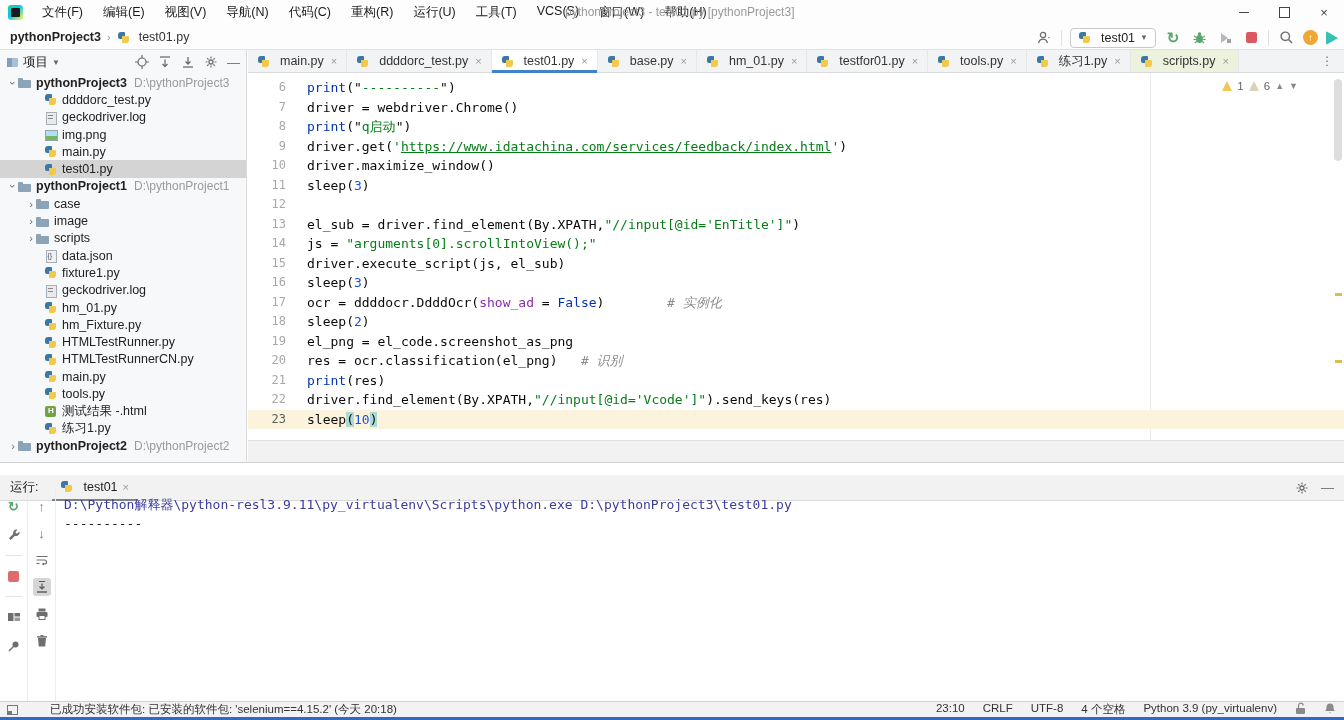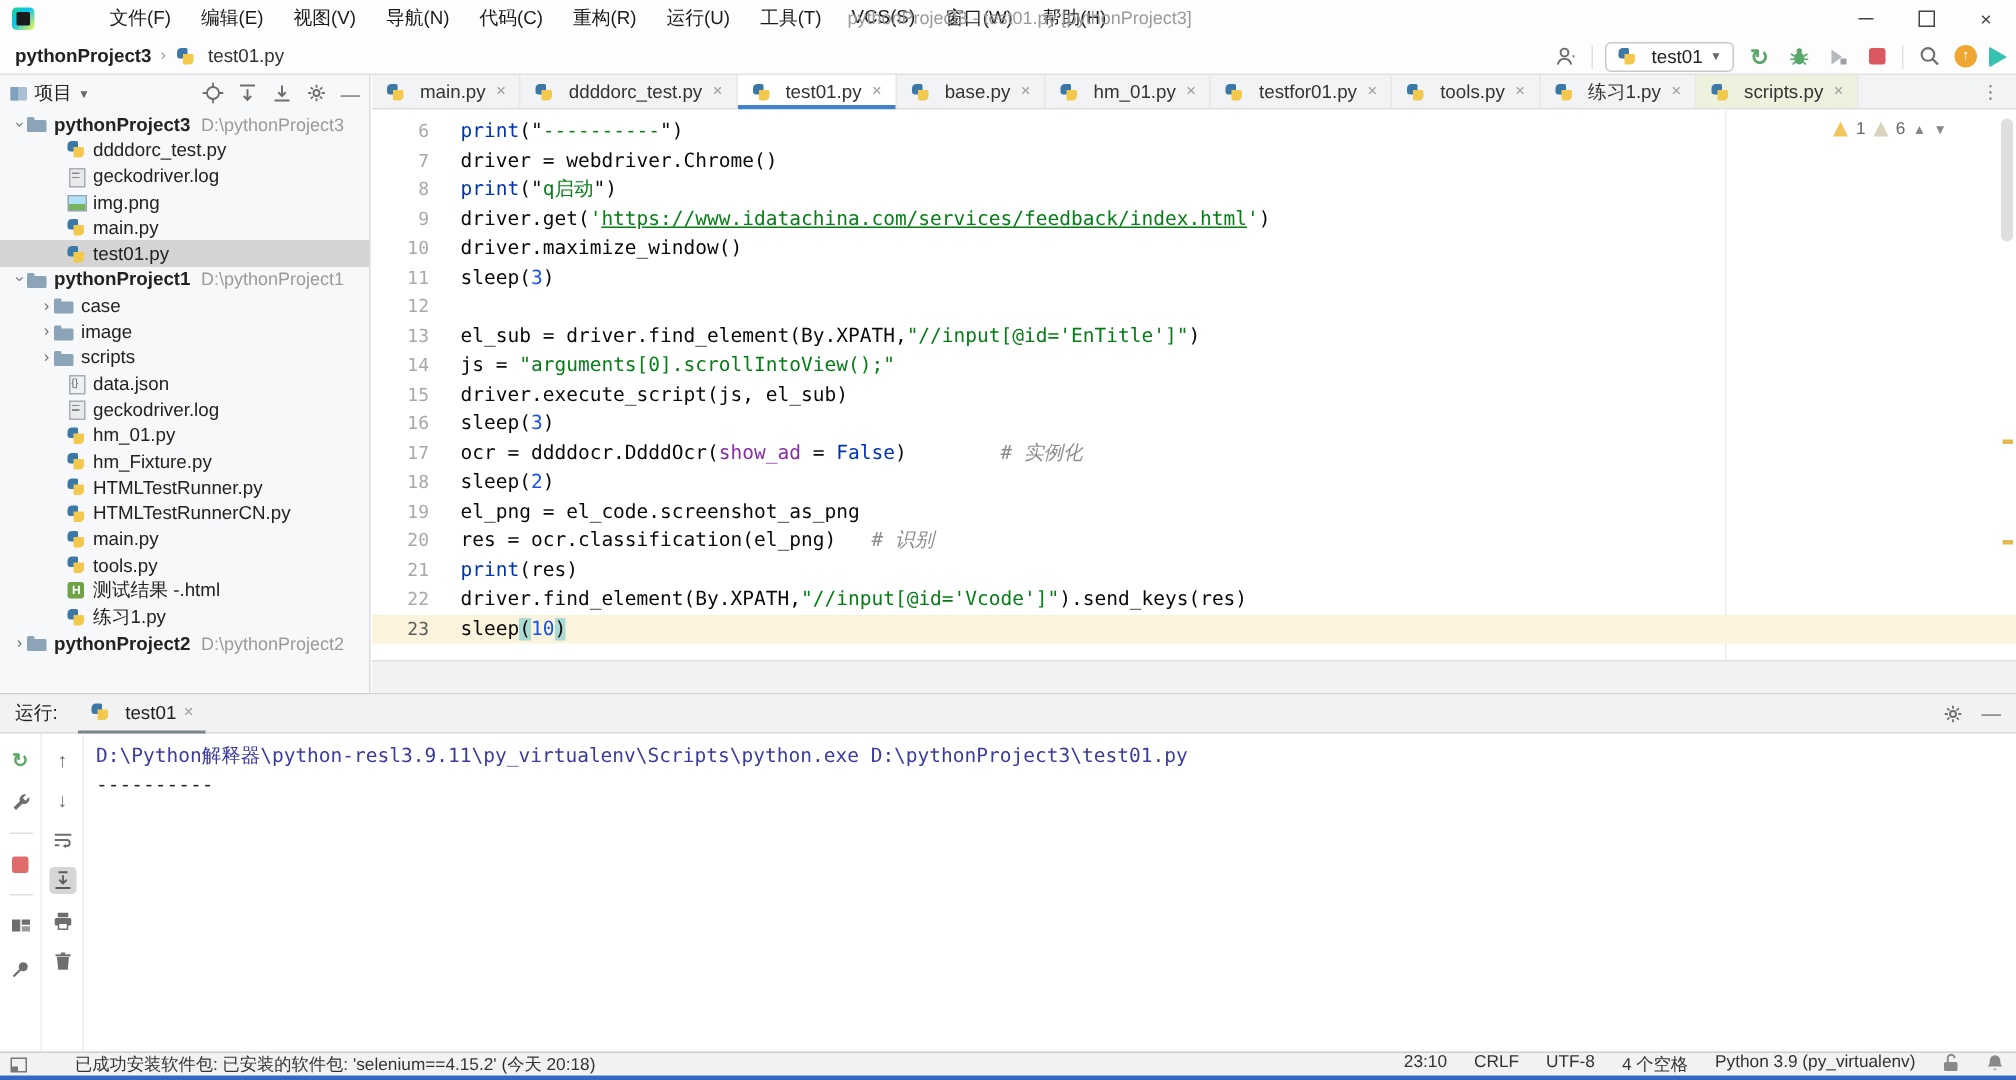--- a/index.html
+++ b/index.html
@@ -1,20 +1,20 @@
 <!DOCTYPE html>
 <html><head>
 <meta charset="utf-8">
 <style>
   * { margin:0; padding:0; box-sizing:border-box; }
   html,body { width:1344px; height:720px; overflow:hidden; font-family:"Liberation Sans",sans-serif; }
   .root { position:absolute; top:0; left:0; width:1344px; height:720px; background:#fff; }
 
   
-  .titlebar { position:absolute; top:0; left:0; width:1344px; height:25px; background:#fdfdfd; display:flex; align-items:center;gap:31px; }
+  .titlebar { position:absolute; top:0; left:0; width:1344px; height:25px; background:#fdfdfd; display:flex; align-items:center; }
   .applogo { width:15px; height:15px; margin:0 10px 0 8px; border-radius:3px;
              background:linear-gradient(135deg,#21d789 0%,#07c3f2 40%,#fcf84a 100%); position:relative; }
   .applogo::after{content:"";position:absolute;inset:3px;background:#1b1b1b;border-radius:1px;}
   .menubar { display:flex; gap:2px; }
   .menu-item { font-size:12.5px; color:#1a1a1a; padding:3px 9px; cursor:default; }
   .win-title { position:absolute; left:565px; top:5px; font-size:12px; color:#9a9a9a; }
   .winbtns { position:absolute; right:0; top:0; display:flex; height:25px; }
   .winbtn { width:40px; height:25px; display:flex; align-items:center; justify-content:center; color:#444; }
   .wb-min::after{content:"";width:10px;height:1px;background:#444;}
   .wb-max::after{content:"";width:9px;height:9px;border:1px solid #444;}
@@ -97,21 +97,21 @@
   .tri.dim { border-bottom-color:#d9d3bd; }
   .insp-chev { color:#888; font-size:9px; }
 
   .ed-scroll { position:absolute; right:2px; top:6px; width:8px; height:82px; background:rgba(0,0,0,.13); border-radius:4px; }
   .stripe-mark { position:absolute; right:2px; width:7px; height:3px; background:#e3b84c; }
 
   .ed-bottom { position:absolute; left:0; top:390px; width:1096px; height:22px; background:#f2f2f2; border-top:1px solid #e0e0e0; }
 
   
   .runpanel { position:absolute; top:462px; left:0; width:1344px; height:239px; background:#fff; border-top:1px solid #d0d0d0; }
-  .rp-header { height:26px; background:#f2f2f2; border-bottom:1px solid #dadada; display:flex; align-items:center; position:relative; }
+  .rp-header { height:26px; background:#f2f2f2; border-bottom:1px solid #dadada; display:flex; align-items:center; position:relative;margin-top:12px; }
   .rp-label { font-size:12.5px; color:#222; margin:0 14px 0 10px; }
   .rp-tab { display:flex; align-items:center; gap:5px; font-size:12.5px; color:#222; height:26px; padding:0 8px; border-bottom:2px solid #7a838a; }
   .rp-tab .x { color:#9a9a9a; font-size:11px; }
   .rp-hicons { position:absolute; right:10px; display:flex; gap:12px; color:#6e6e6e; align-items:center; }
   .rp-body { position:absolute; top:26px; bottom:0; left:0; right:0; }
   .rp-col1 { position:absolute; left:0; top:0; bottom:0; width:28px; border-right:1px solid #ececec; display:flex; flex-direction:column; align-items:center; padding-top:8px; gap:11px; }
   .rp-col2 { position:absolute; left:28px; top:0; bottom:0; width:28px; border-right:1px solid #ececec; display:flex; flex-direction:column; align-items:center; padding-top:8px; gap:9px; }
   .rp-ic { width:18px; height:18px; display:flex; align-items:center; justify-content:center; color:#6e6e6e; font-size:13px; }
   .rp-ic.selbg { background:#d6d6d6; border-radius:3px; }
   .hsep { width:16px; height:1px; background:#e2e2e2; }
@@ -284,20 +284,24 @@
             <span class="t-name">image</span>
           </div>
           <div class="tree-row" style="padding-left: 26px;">
             <span class="chev">›</span>
             <span class="fic ic-fold"></span>
             <span class="t-name">scripts</span>
           </div>
           <div class="tree-row" style="padding-left: 44px;">
             <span class="fic ic-jsonf"></span>
             <span class="t-name">data.json</span>
+          </div>
+          <div class="tree-row" style="padding-left: 44px;">
+            <span class="fic ic-pyf"></span>
+            <span class="t-name">fixture1.py</span>
           </div>
           <div class="tree-row" style="padding-left: 44px;">
             <span class="fic ic-logf"></span>
             <span class="t-name">geckodriver.log</span>
           </div>
           <div class="tree-row" style="padding-left: 44px;">
             <span class="fic ic-pyf"></span>
             <span class="t-name">hm_01.py</span>
           </div>
           <div class="tree-row" style="padding-left: 44px;">

